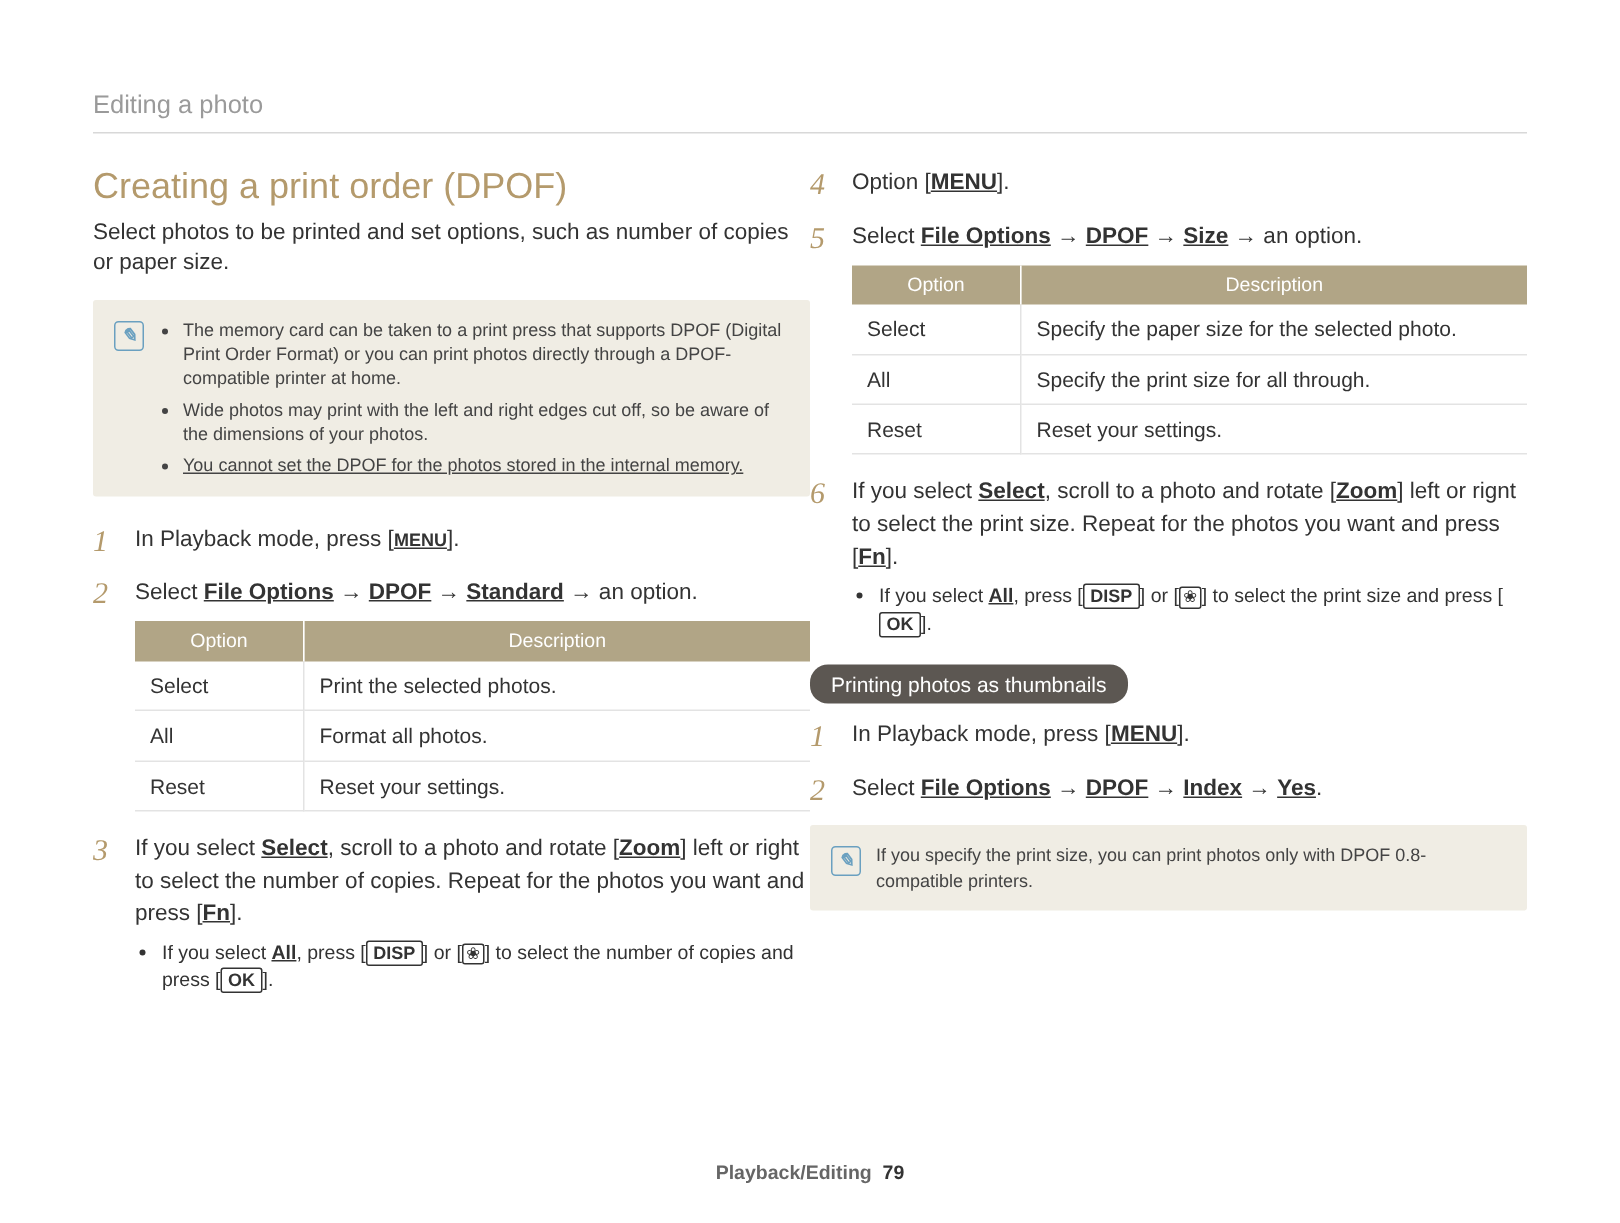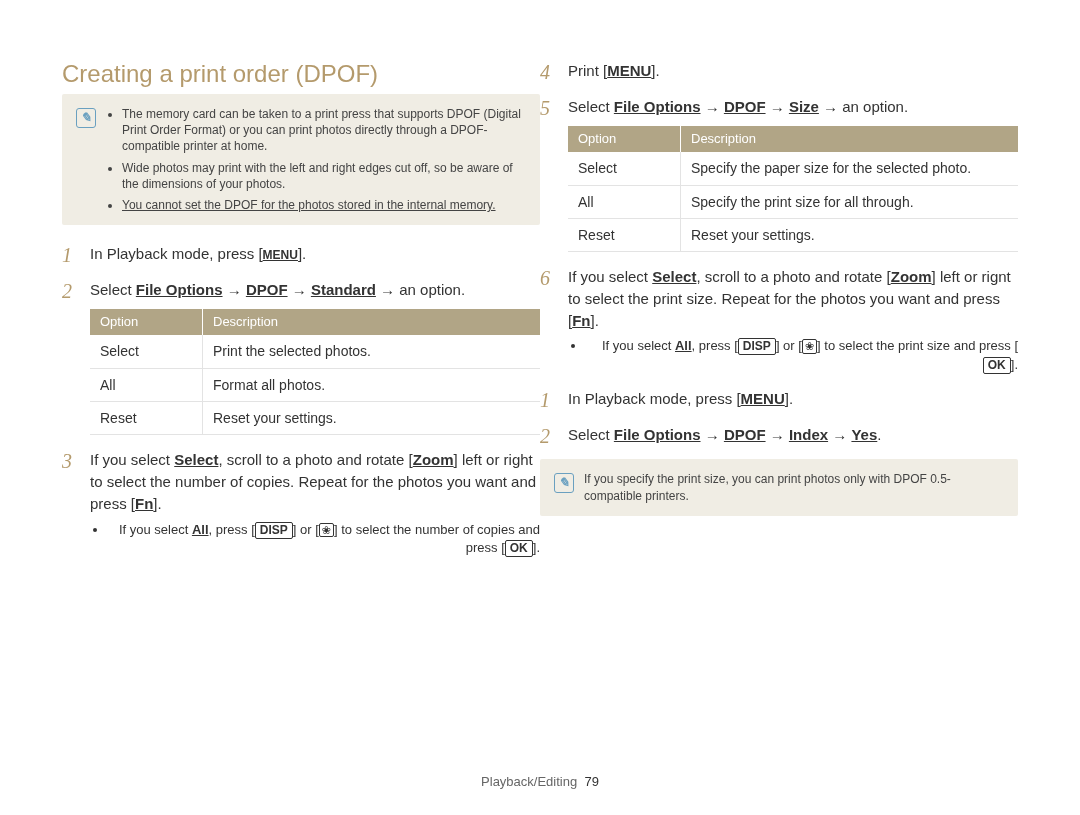--- a/index.html
+++ b/index.html
@@ -109,34 +109,33 @@
   .btn-label.noborder { border: none; padding:0; }
   .arrow { font-family: inherit; }
   .bold { font-weight: bold; text-decoration: underline; }
 
   ul.sub {
     list-style: disc;
     padding-left: 18px;
     margin: 6px 0 0 0;
     font-size: 13px;
     line-height: 1.4;
-    text-align: right;
   }
 
   table.opts {
     width: 100%;
     border-collapse: collapse;
     font-size: 14px;
     margin: 8px 0 14px 0;
   }
   table.opts th {
     background: #b1a586;
     color: #fff;
     font-weight: 400;
-    text-align: left;
+    text-align: center;
     padding: 4px 10px;
     font-size: 13px;
   }
   table.opts th:first-child { width: 92px; border-right: 1px solid #fff; }
   table.opts td {
     border-bottom: 1px solid #e3e3e3;
     padding: 6px 10px;
   }
   table.opts td:first-child { border-right: 1px solid #e3e3e3; }
   .pill {
@@ -149,40 +148,43 @@
     margin: 4px 0 10px 0;
   }
   .footer {
     position: absolute;
     bottom: 26px;
     left: 0;
     right: 0;
     text-align: center;
     font-size: 13px;
     color: #666;
+    font-weight: bold;
   }
   .footer .page-num { color:#333; }
   .flower-icon {
     display:inline-block;
     border:1px solid #333;
     border-radius:2px;
     font-size:11px;
     line-height:1.1;
     padding:0 2px;
   }
 </style>
 </head>
 <body>
 
 <div class="page">
+  <div class="header-line">Editing a photo</div>
 
   <div class="columns">
 
     <div class="col">
       <h2 class="section-title">Creating a print order (DPOF)</h2>
+      <p class="intro">Select photos to be printed and set options, such as number of copies or paper size.</p>
 
       <div class="note-box">
         <div class="icon">✎</div>
         <ul>
           <li>The memory card can be taken to a print press that supports DPOF (Digital Print Order Format) or you can print photos directly through a DPOF-compatible printer at home.</li>
           <li>Wide photos may print with the left and right edges cut off, so be aware of the dimensions of your photos.</li>
           <li>You cannot set the DPOF for the photos stored in the internal memory.</li>
         </ul>
       </div>
 
@@ -225,21 +227,21 @@
             </li>
           </ul>
         </li>
       </ol>
     </div>
 
     <div class="col">
       <ol class="steps">
         <li>
           <span class="num">4</span>
-          <span>Print [</span><span class="bold">MENU</span><span>].</span>
+          <span>Option [</span><span class="bold">MENU</span><span>].</span>
         </li>
         <li>
           <span class="num">5</span>
           <span>Select </span><span class="bold">File Options</span><span class="arrow"> → </span><span class="bold">DPOF</span><span class="arrow"> → </span><span class="bold">Size</span><span> → an option.</span>
 
           <table class="opts">
             <tbody>
                 <tr>
               <th>Option</th>
               <th>Description</th>
@@ -263,35 +265,36 @@
           <span class="num">6</span>
           <span>If you select </span><span class="bold">Select</span><span>, scroll to a photo and rotate [</span><span class="bold">Zoom</span><span>] left or rignt to select the print size. Repeat for the photos you want and press [</span><span class="bold">Fn</span><span>].</span>
           <ul class="sub">
             <li>
               <span>If you select </span><span class="bold">All</span><span>, press [</span><span class="btn-label">DISP</span><span>] or [</span><span class="flower-icon">❀</span><span>] to select the print size and press [</span><span class="btn-label">OK</span><span>].</span>
             </li>
           </ul>
         </li>
       </ol>
 
+      <div class="pill">Printing photos as thumbnails</div>
 
       <ol class="steps">
         <li>
           <span class="num">1</span>
           <span>In Playback mode, press [</span><span class="bold">MENU</span><span>].</span>
         </li>
         <li>
           <span class="num">2</span>
           <span>Select </span><span class="bold">File Options</span><span class="arrow"> → </span><span class="bold">DPOF</span><span class="arrow"> → </span><span class="bold">Index</span><span class="arrow"> → </span><span class="bold">Yes</span><span>.</span>
         </li>
       </ol>
 
       <div class="note-box small">
         <div class="icon">✎</div>
-        <div class="single">If you specify the print size, you can print photos only with DPOF 0.5-compatible printers.</div>
+        <div class="single">If you specify the print size, you can print photos only with DPOF 0.8-compatible printers.</div>
       </div>
     </div>
   </div>
 
   <div class="footer">
     <span>Playback/Editing</span>&nbsp;&nbsp;<span class="page-num">79</span>
   </div>
 </div>
 
 </body></html>

